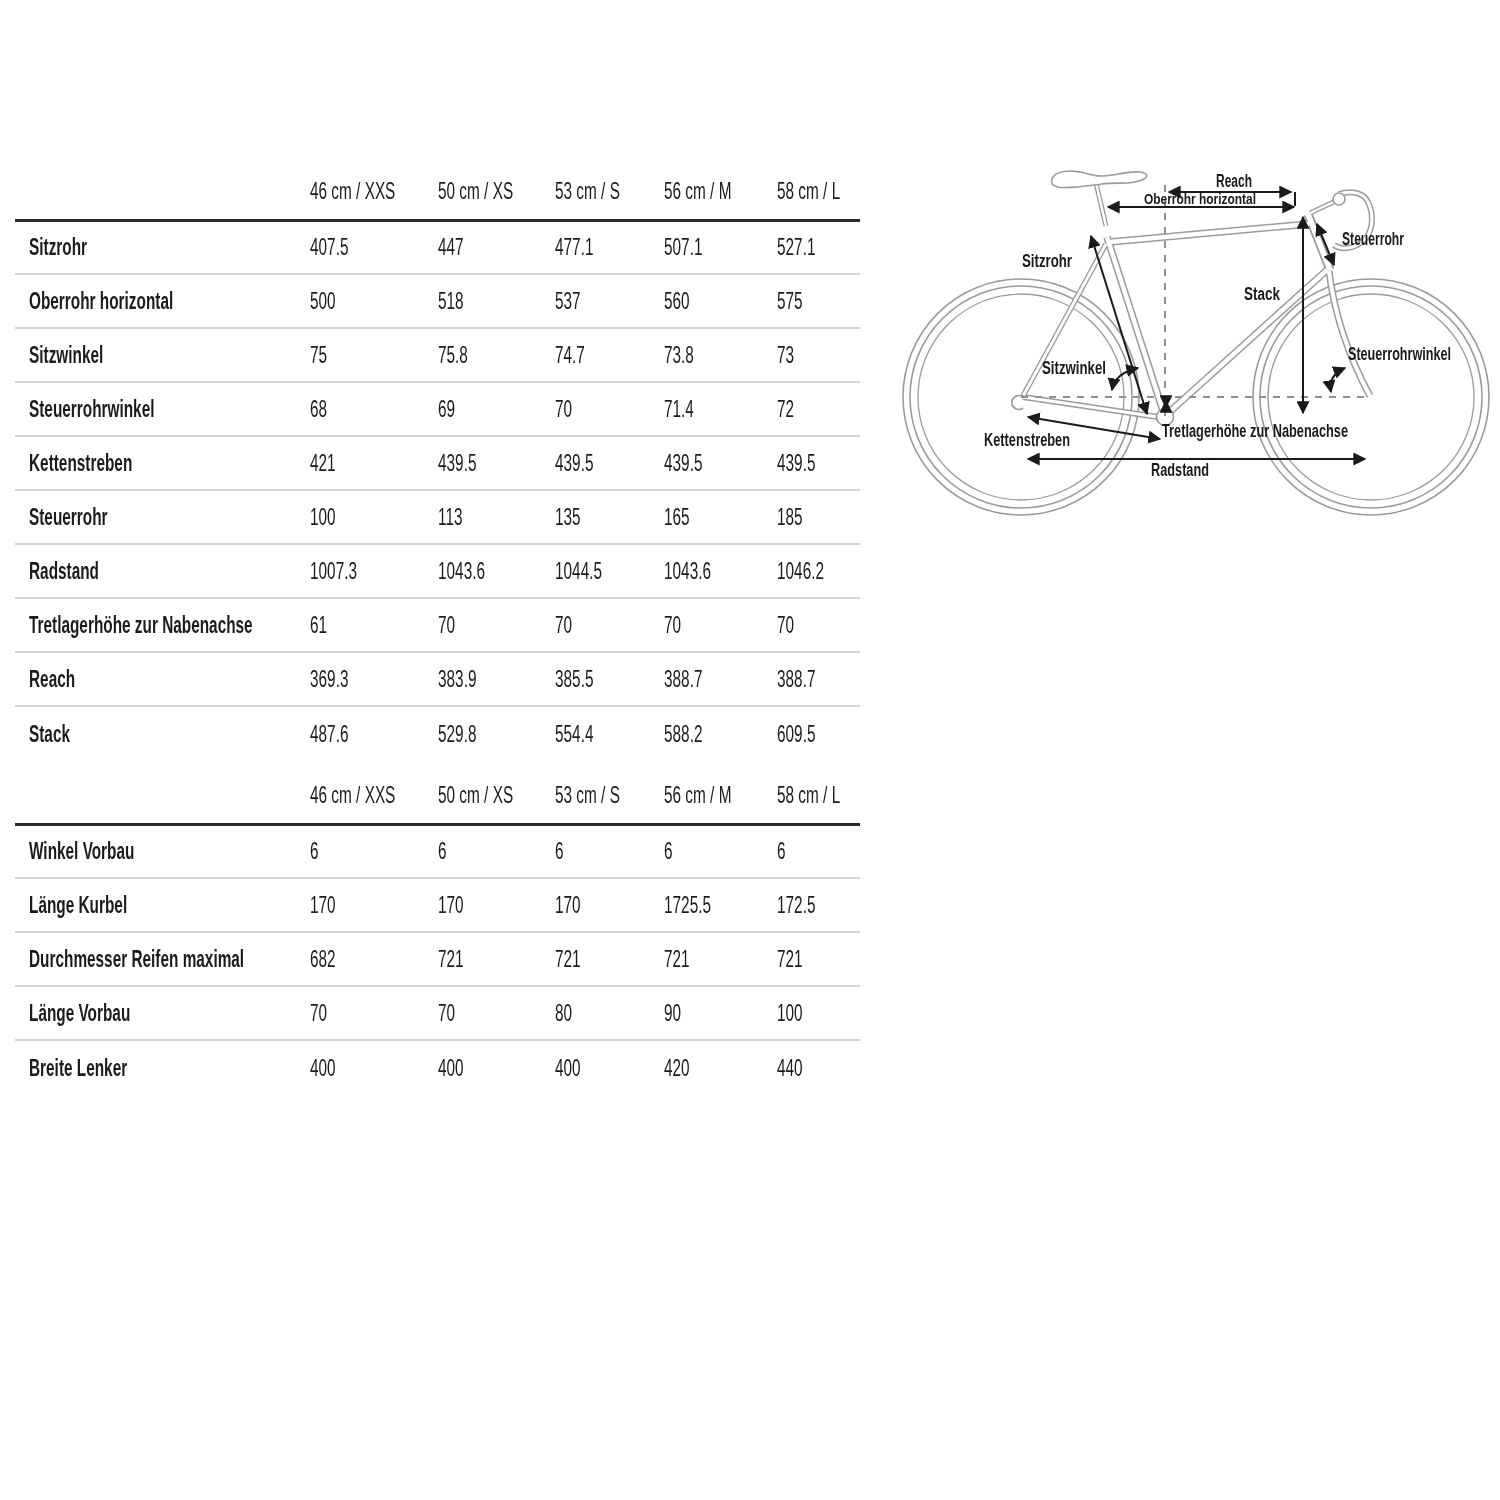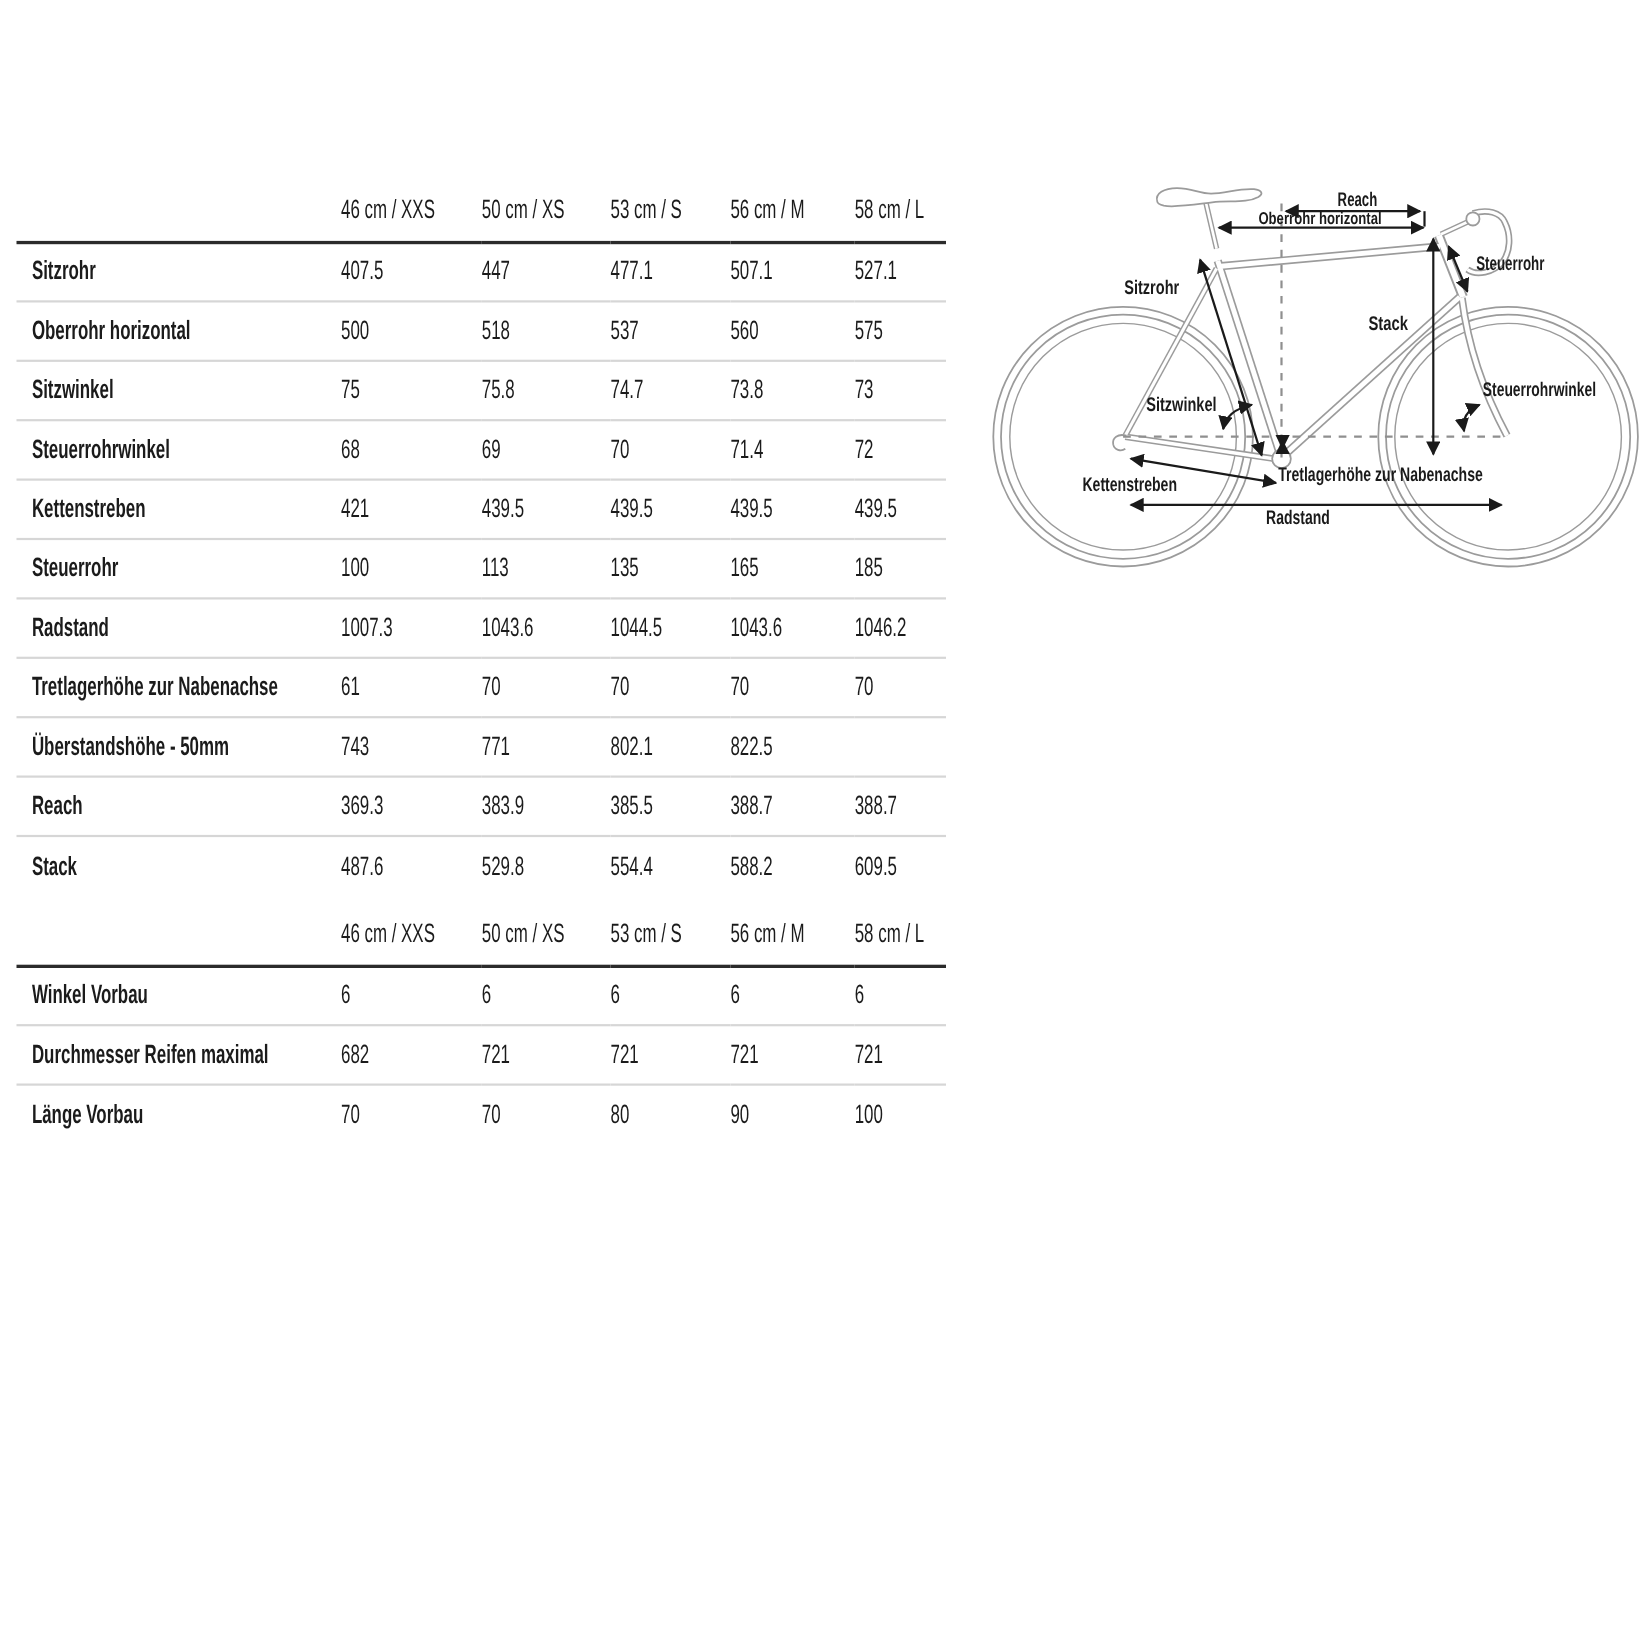--- a/index.html
+++ b/index.html
@@ -124,29 +124,20 @@
           <tr>
             <th class="rowlabel"><span class="cx">Tretlagerhöhe zur Nabenachse</span></th>
             <td><span class="cx">61</span></td>
             <td><span class="cx">70</span></td>
             <td><span class="cx">70</span></td>
             <td><span class="cx">70</span></td>
             <td><span class="cx">70</span></td>
             <td></td>
           </tr>
           <tr>
-            <th class="rowlabel"><span class="cx">Überstandshöhe - 50mm</span></th>
-            <td><span class="cx">743</span></td>
-            <td><span class="cx">771</span></td>
-            <td><span class="cx">802.1</span></td>
-            <td><span class="cx">822.5</span></td>
-            <td><span class="cx"></span></td>
-            <td></td>
-          </tr>
-          <tr>
             <th class="rowlabel"><span class="cx">Reach</span></th>
             <td><span class="cx">369.3</span></td>
             <td><span class="cx">383.9</span></td>
             <td><span class="cx">385.5</span></td>
             <td><span class="cx">388.7</span></td>
             <td><span class="cx">388.7</span></td>
             <td></td>
           </tr>
           <tr>
             <th class="rowlabel"><span class="cx">Stack</span></th>
@@ -184,35 +175,53 @@
           <tr>
             <th class="rowlabel"><span class="cx">Winkel Vorbau</span></th>
             <td><span class="cx">6</span></td>
             <td><span class="cx">6</span></td>
             <td><span class="cx">6</span></td>
             <td><span class="cx">6</span></td>
             <td><span class="cx">6</span></td>
             <td></td>
           </tr>
           <tr>
+            <th class="rowlabel"><span class="cx">Länge Kurbel</span></th>
+            <td><span class="cx">170</span></td>
+            <td><span class="cx">170</span></td>
+            <td><span class="cx">170</span></td>
+            <td><span class="cx">1725.5</span></td>
+            <td><span class="cx">172.5</span></td>
+            <td></td>
+          </tr>
+          <tr>
             <th class="rowlabel"><span class="cx">Durchmesser Reifen maximal</span></th>
             <td><span class="cx">682</span></td>
             <td><span class="cx">721</span></td>
             <td><span class="cx">721</span></td>
             <td><span class="cx">721</span></td>
             <td><span class="cx">721</span></td>
             <td></td>
           </tr>
           <tr>
             <th class="rowlabel"><span class="cx">Länge Vorbau</span></th>
             <td><span class="cx">70</span></td>
             <td><span class="cx">70</span></td>
             <td><span class="cx">80</span></td>
             <td><span class="cx">90</span></td>
             <td><span class="cx">100</span></td>
+            <td></td>
+          </tr>
+          <tr>
+            <th class="rowlabel"><span class="cx">Breite Lenker</span></th>
+            <td><span class="cx">400</span></td>
+            <td><span class="cx">400</span></td>
+            <td><span class="cx">400</span></td>
+            <td><span class="cx">420</span></td>
+            <td><span class="cx">440</span></td>
             <td></td>
           </tr>
         </tbody>
     </table>
 
   </div>
 
   <div class="diagram">
     <svg width="610" height="480" viewBox="0 0 610 480">
       <defs>

